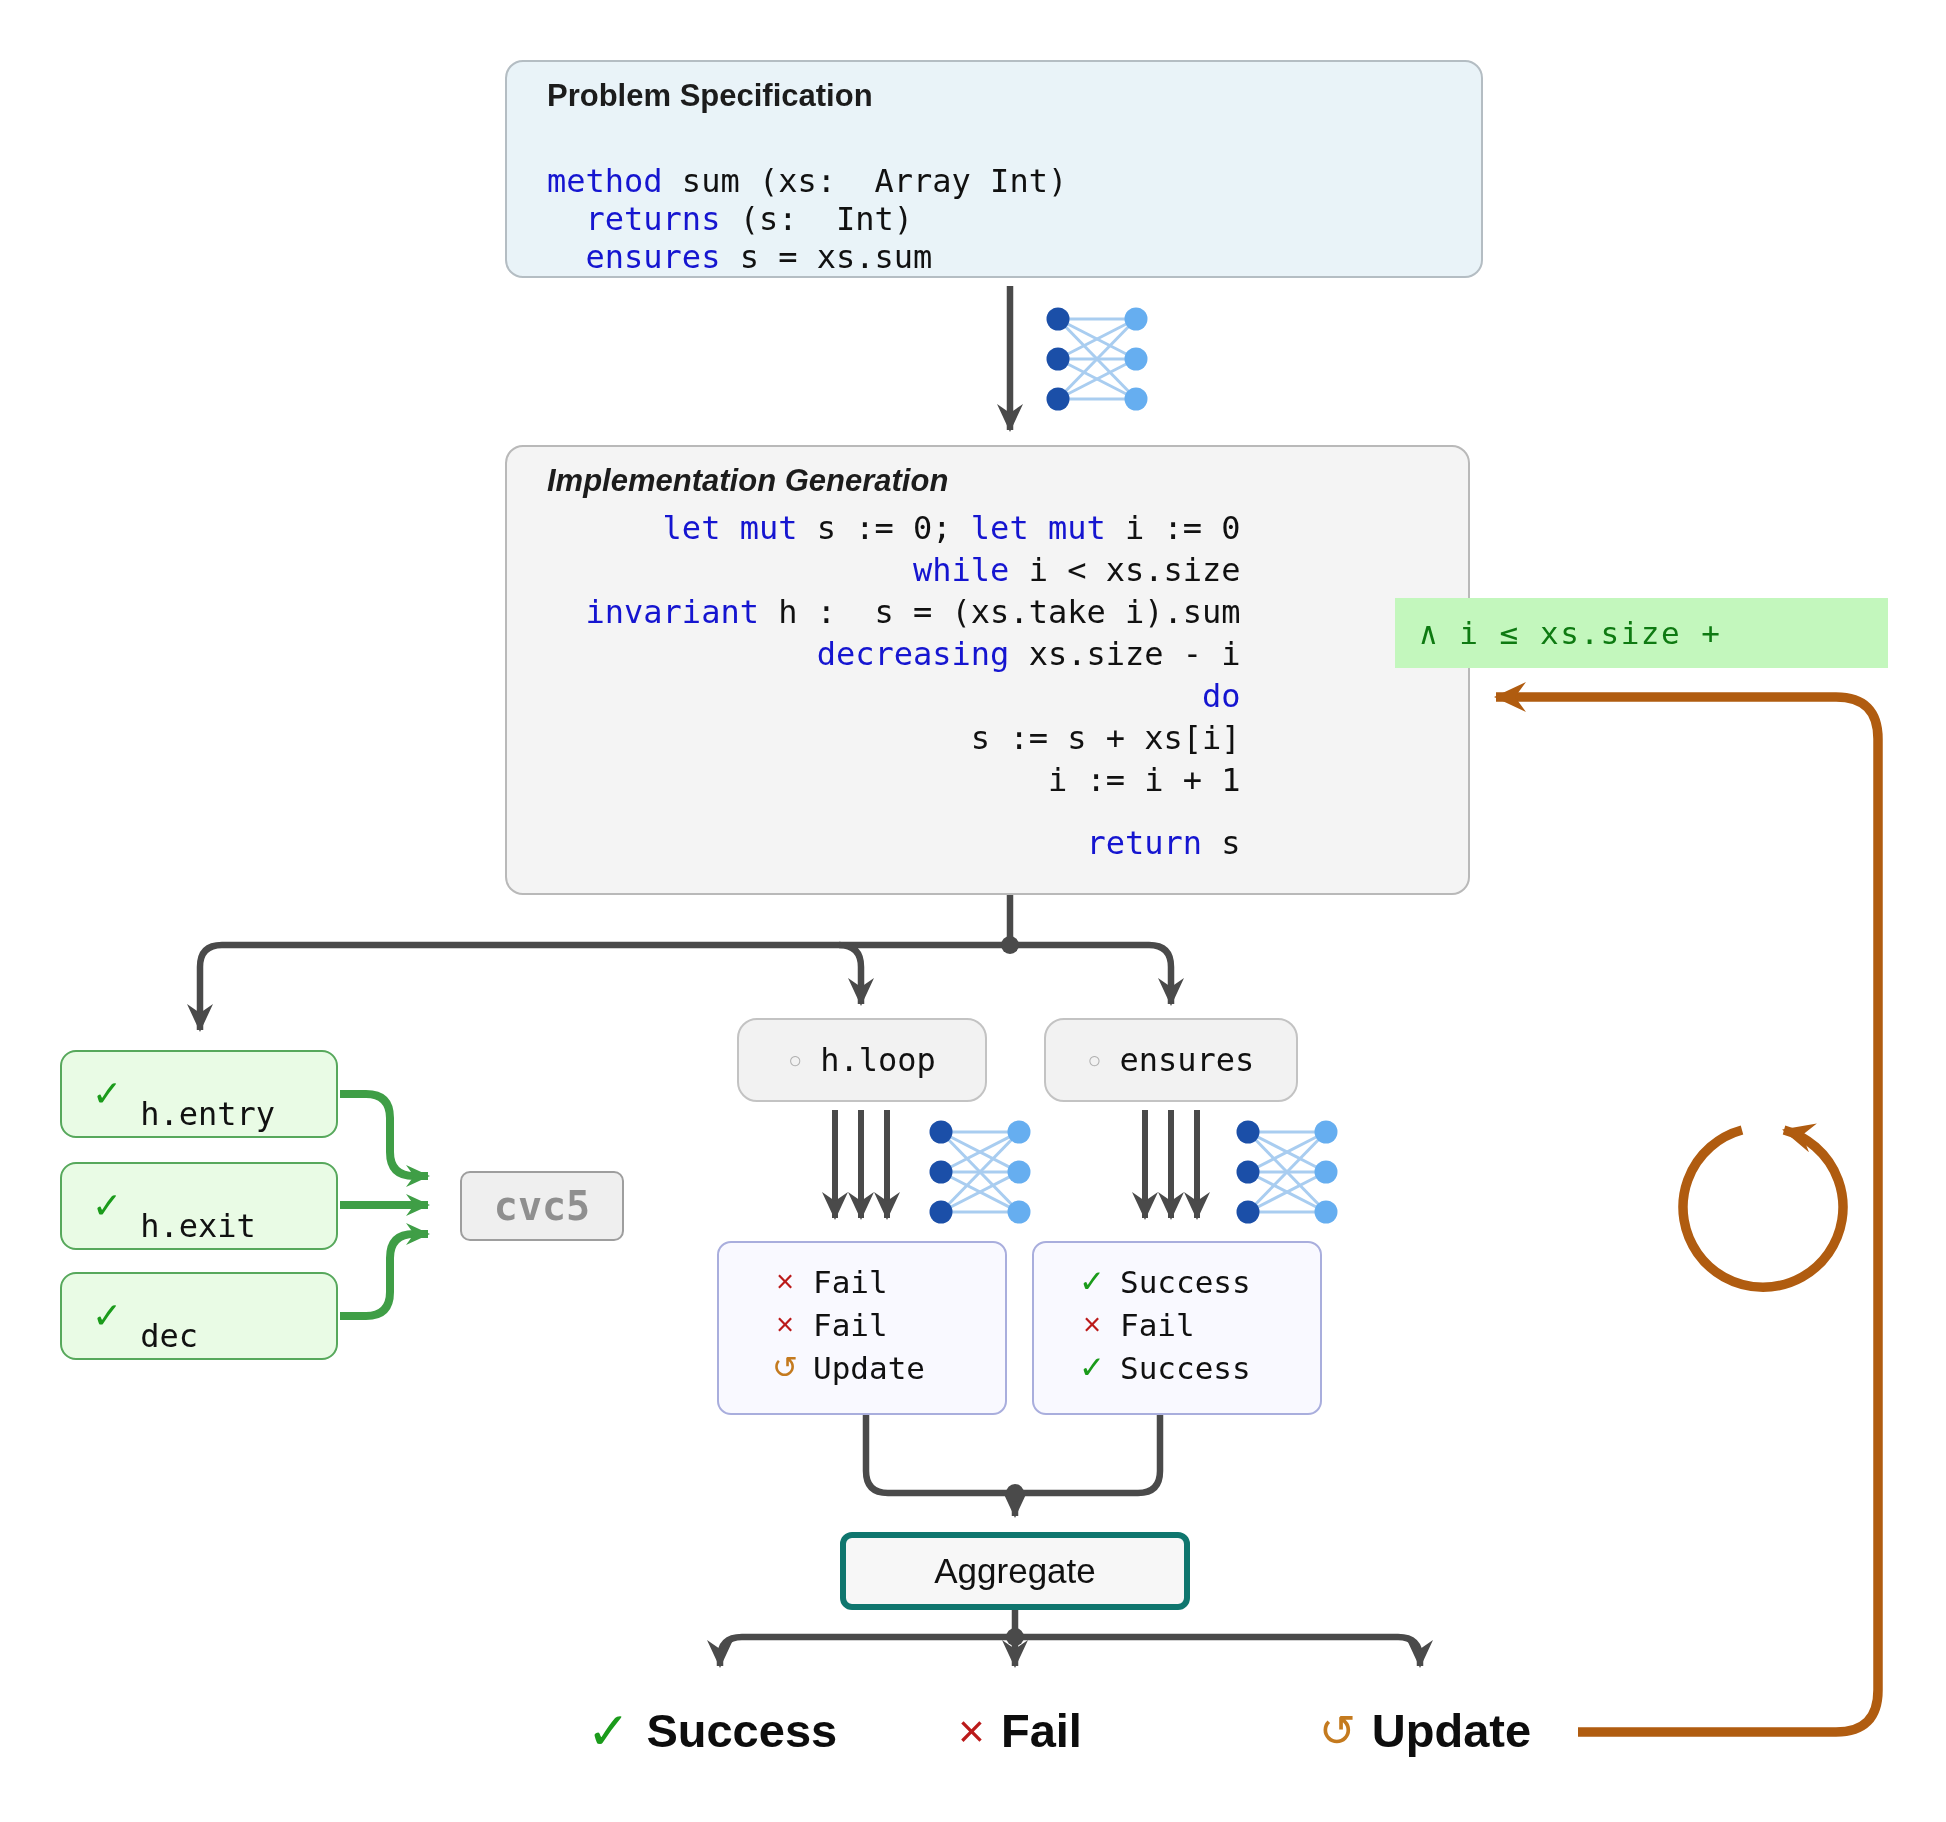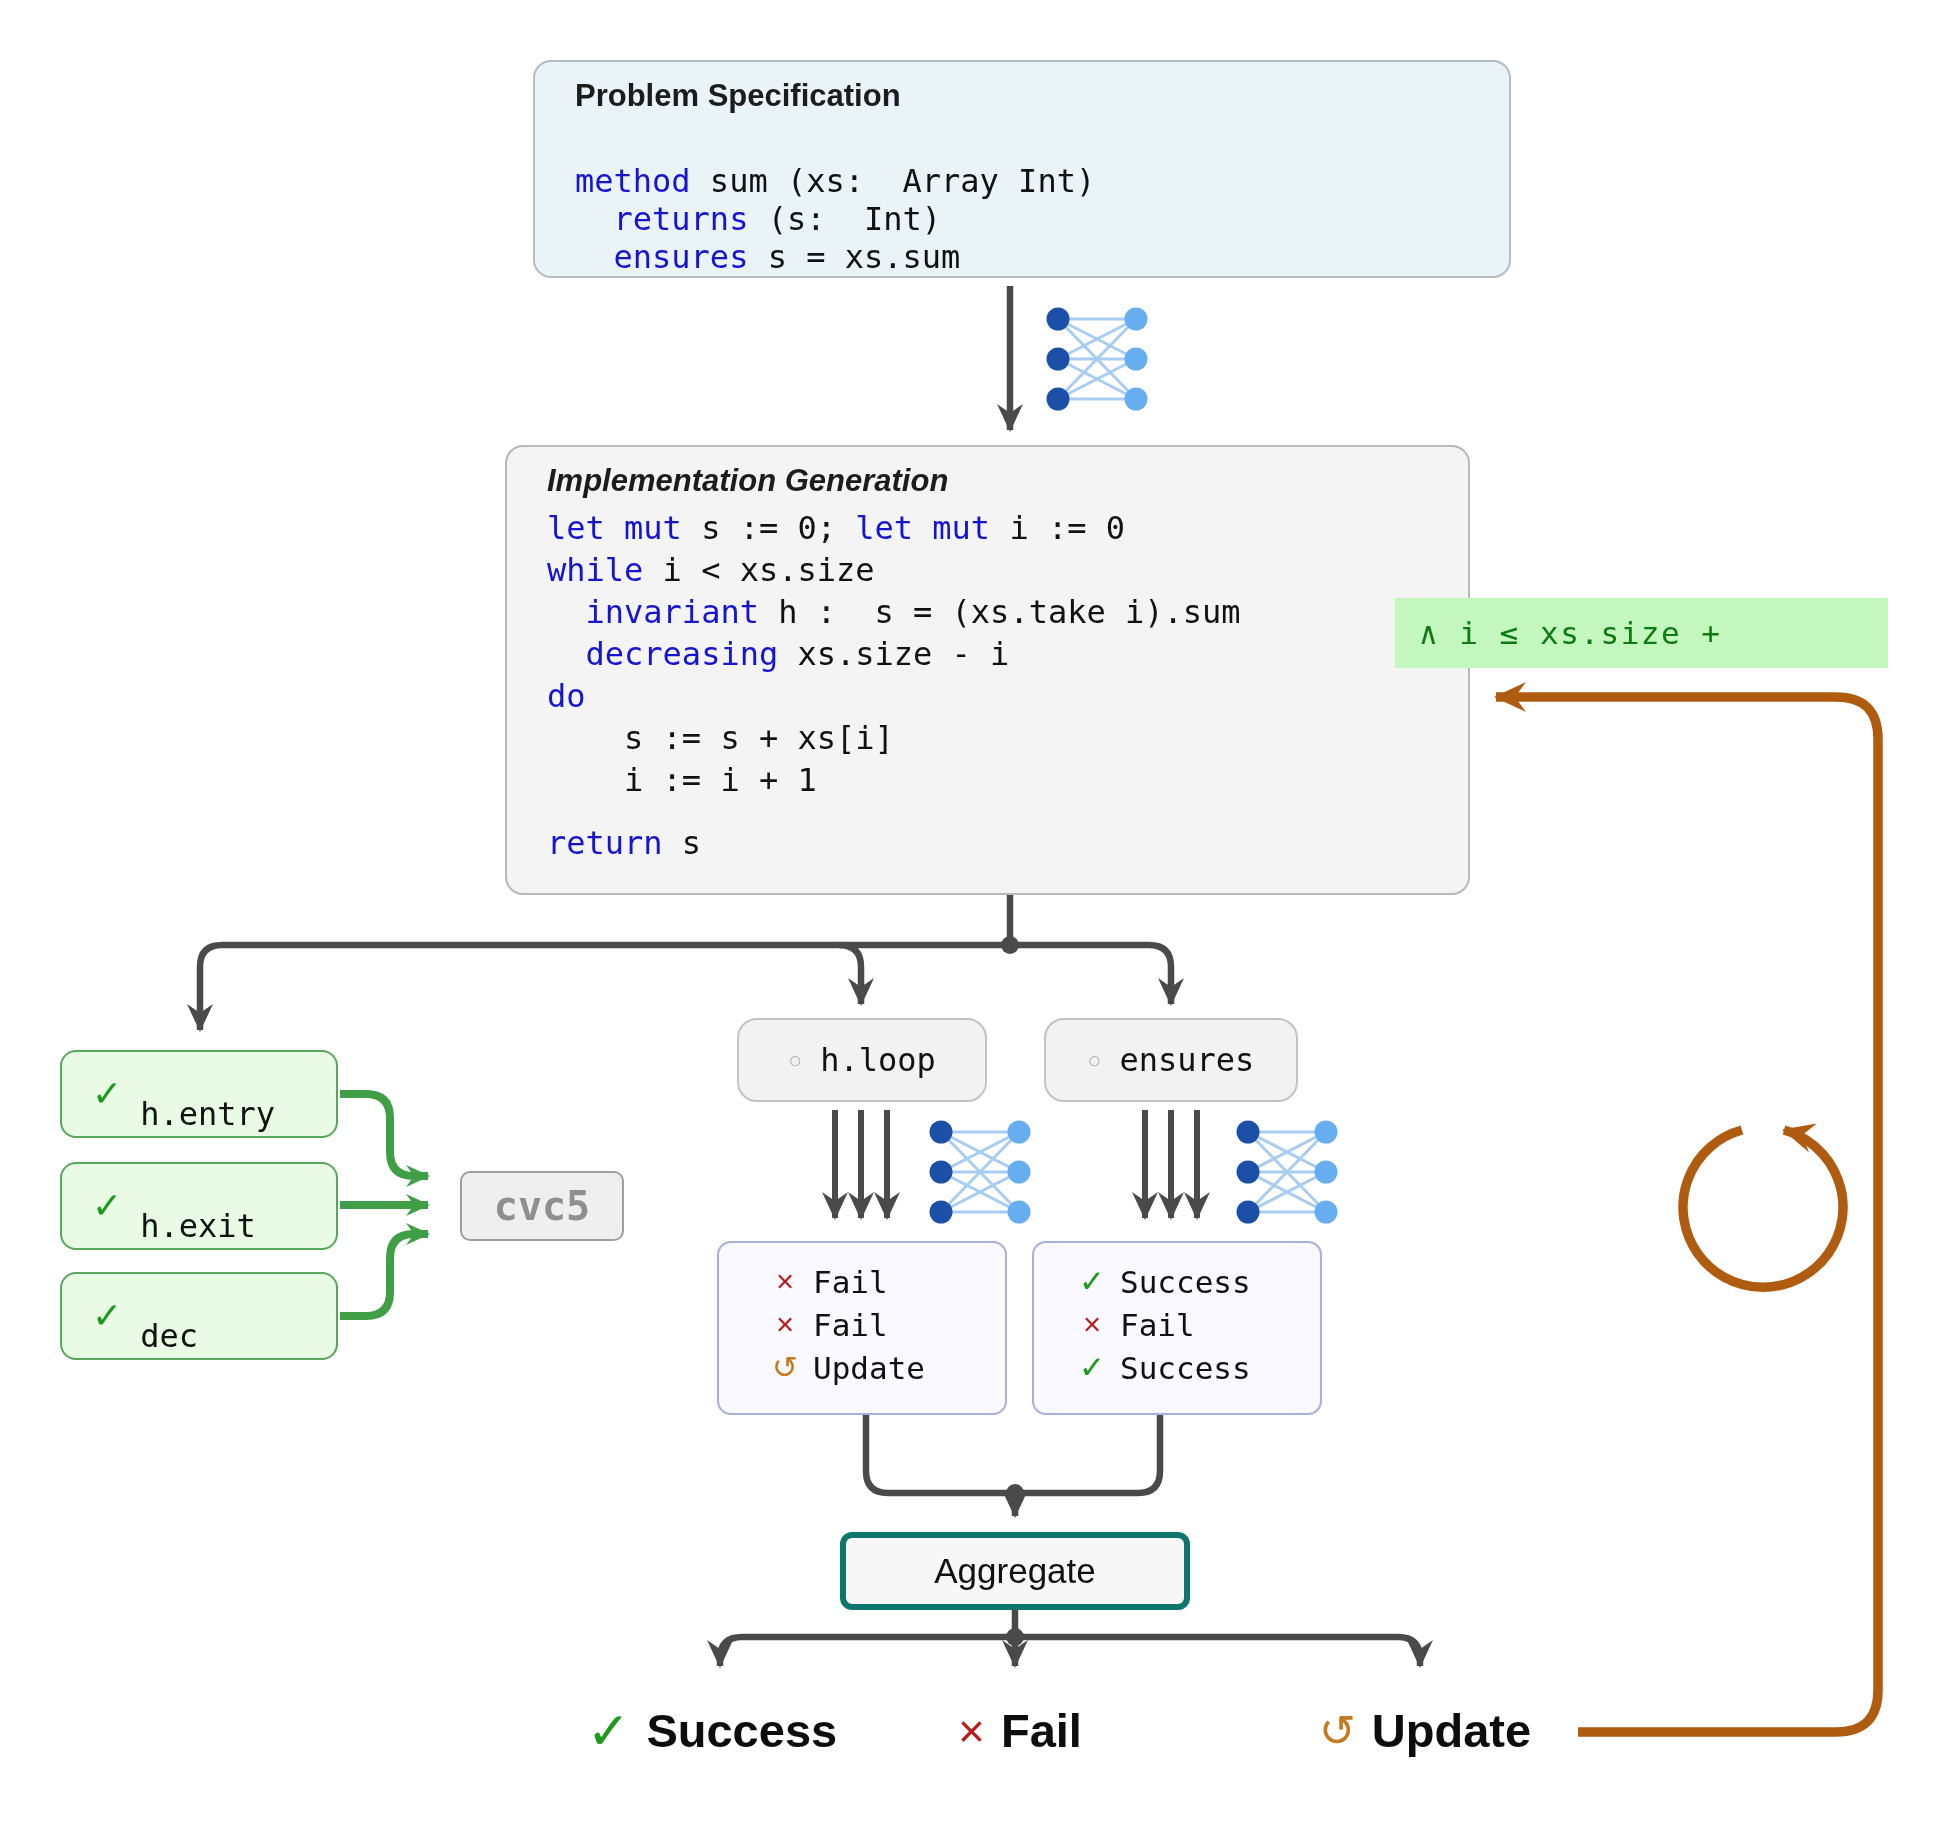--- a/index.html
+++ b/index.html
@@ -2,34 +2,34 @@
 <html><head>
 <meta charset="utf-8">
 <style>
   html,body{margin:0;padding:0;background:#ffffff;}
   .stage{position:relative;width:1946px;height:1822px;background:#ffffff;
          font-family:"Liberation Sans",sans-serif;overflow:hidden;}
   svg.wires{position:absolute;left:0;top:0;width:1946px;height:1822px;}
 
   .box{position:absolute;box-sizing:border-box;}
   .ps-box{left:505px;top:60px;width:978px;height:218px;background:#e9f3f8;
-          border:2.5px solid #b4bdc3;border-radius:18px;margin-left:28px;}
+          border:2.5px solid #b4bdc3;border-radius:18px;}
   .ig-box{left:505px;top:445px;width:965px;height:450px;background:#f4f4f4;
           border:2.5px solid #b9b9b9;border-radius:18px;}
   .box-title{position:absolute;left:40px;font-weight:bold;font-size:31px;color:#1c1c1c;
              font-family:"Liberation Sans",sans-serif;white-space:pre;}
   .ps-box .box-title{top:16px;}
   .ig-box .box-title{top:16px;font-style:italic;}
 
   .code{position:absolute;left:40px;font-family:"DejaVu Sans Mono",monospace;
         font-size:32px;color:#111;}
   .ps-box .code{top:100px;}
   .ps-box .code .code-line{line-height:38px;}
   .ig-box .code{top:60px;}
-  .ig-box .code .code-line{line-height:42px;}
+  .ig-box .code .code-line{line-height:42px;text-align:right;}
   .code-line{white-space:pre;}
   .code-line:empty{height:21px;}
   .kw{color:#1515d0;}
 
   .patch{left:1395px;top:598px;width:493px;height:70px;background:#c3f7bd;
          display:flex;align-items:center;padding-left:24px;z-index:5;
          font-family:"DejaVu Sans Mono",monospace;font-size:31px;color:#0e7a12;
          letter-spacing:1.5px;white-space:pre;}
 
   .vc-box{left:60px;width:278px;height:88px;background:#e9fbe5;border:2.5px solid #57a85c;

